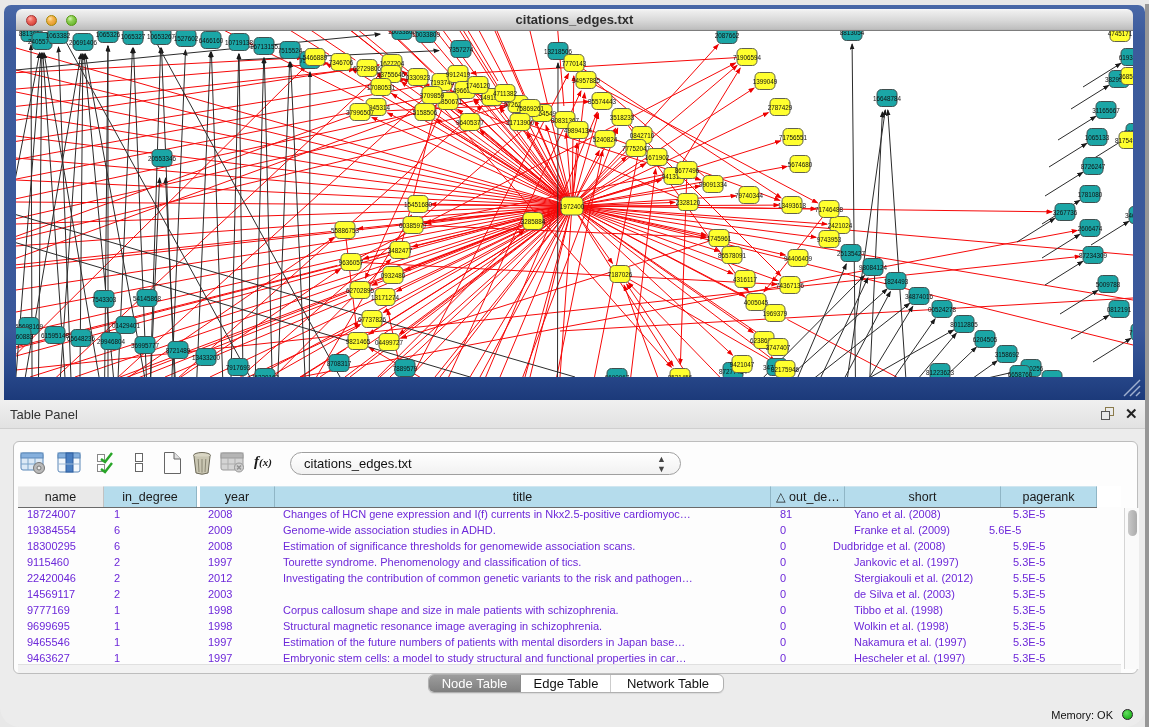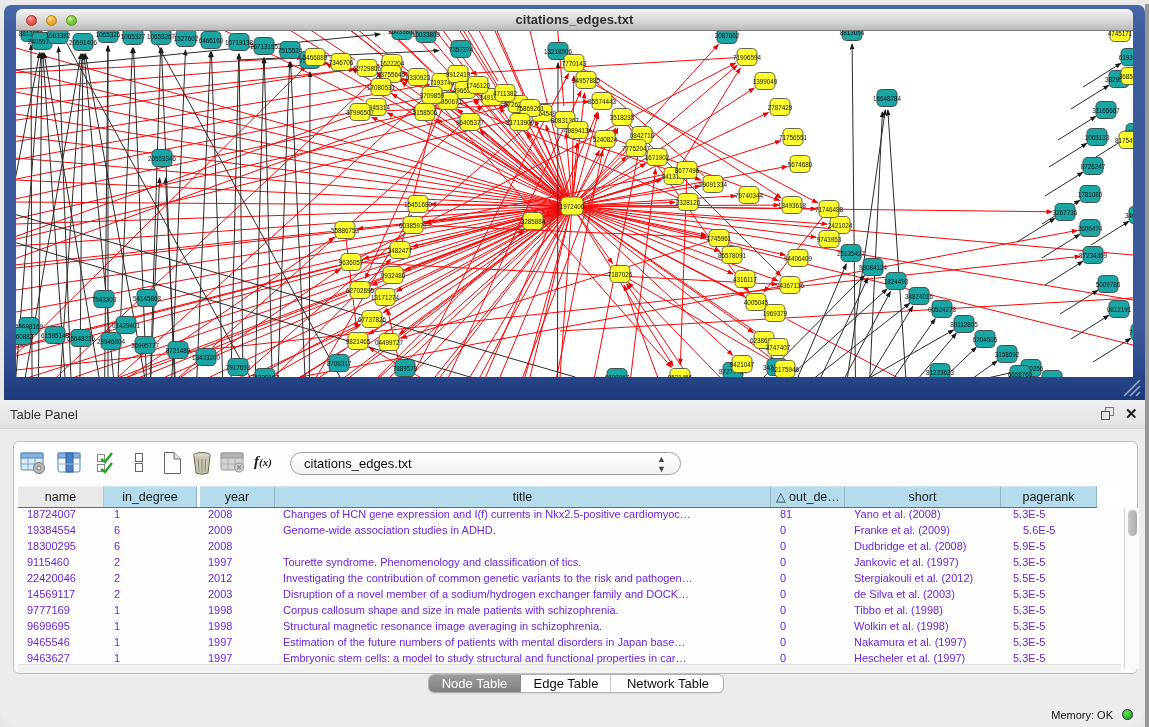--- a/index.html
+++ b/index.html
@@ -740,28 +740,29 @@
           <span style="left:850px">Yano et al. (2008)</span>
           <span style="left:1009px">5.3E-5</span>
         </div>
 <div class="trow" style="top:123px">
           <span style="left:23px">19384554</span>
           <span style="left:110px">6</span>
           <span style="left:204px">2009</span>
           <span style="left:279px">Genome-wide association studies in ADHD.</span>
           <span style="left:776px">0</span>
           <span style="left:850px">Franke et al. (2009)</span>
-          <span style="left:1019px">5.6E-5</span>
+          <span style="left:985px">5.6E-5</span>
         </div>
 <div class="trow" style="top:139px">
           <span style="left:23px">18300295</span>
           <span style="left:110px">6</span>
           <span style="left:204px">2008</span>
+          <span style="left:279px">Estimation of significance thresholds for genomewide association scans.</span>
           <span style="left:776px">0</span>
-          <span style="left:850px">Dudbridge et al. (2008)</span>
+          <span style="left:829px">Dudbridge et al. (2008)</span>
           <span style="left:1009px">5.9E-5</span>
         </div>
 <div class="trow" style="top:155px">
           <span style="left:23px">9115460</span>
           <span style="left:110px">2</span>
           <span style="left:204px">1997</span>
           <span style="left:279px">Tourette syndrome. Phenomenology and classification of tics.</span>
           <span style="left:776px">0</span>
           <span style="left:850px">Jankovic et al. (1997)</span>
           <span style="left:1009px">5.3E-5</span>
@@ -772,21 +773,20 @@
           <span style="left:204px">2012</span>
           <span style="left:279px">Investigating the contribution of common genetic variants to the risk and pathogen…</span>
           <span style="left:776px">0</span>
           <span style="left:850px">Stergiakouli et al. (2012)</span>
           <span style="left:1009px">5.5E-5</span>
         </div>
 <div class="trow" style="top:187px">
           <span style="left:23px">14569117</span>
           <span style="left:110px">2</span>
           <span style="left:204px">2003</span>
-          <span style="left:279px">Disruption of a novel member of a sodium/hydrogen exchanger family and DOCK…</span>
           <span style="left:776px">0</span>
           <span style="left:850px">de Silva et al. (2003)</span>
           <span style="left:1009px">5.3E-5</span>
         </div>
 <div class="trow" style="top:203px">
           <span style="left:23px">9777169</span>
           <span style="left:110px">1</span>
           <span style="left:204px">1998</span>
           <span style="left:279px">Corpus callosum shape and size in male patients with schizophrenia.</span>
           <span style="left:776px">0</span>

